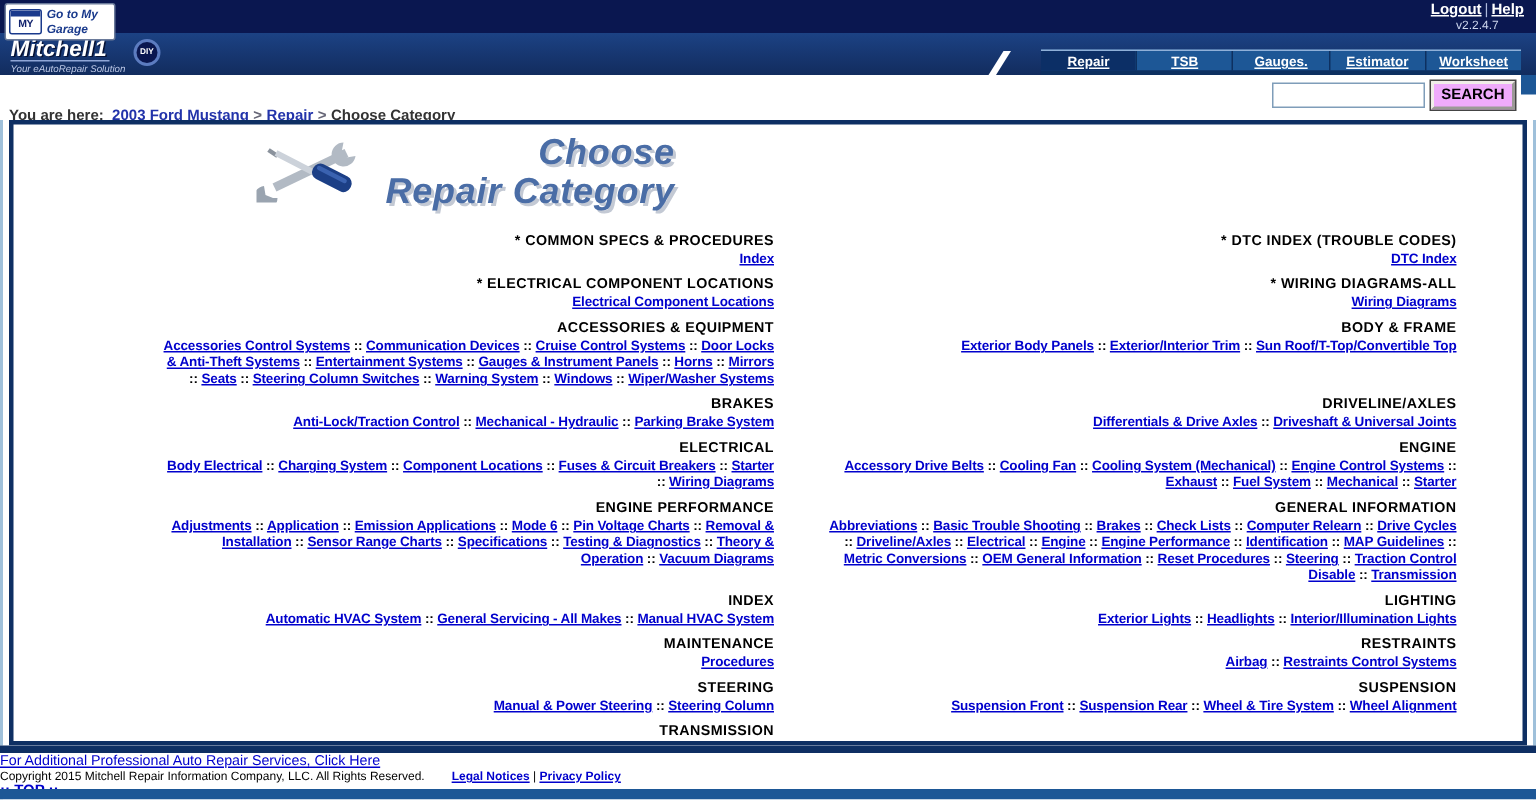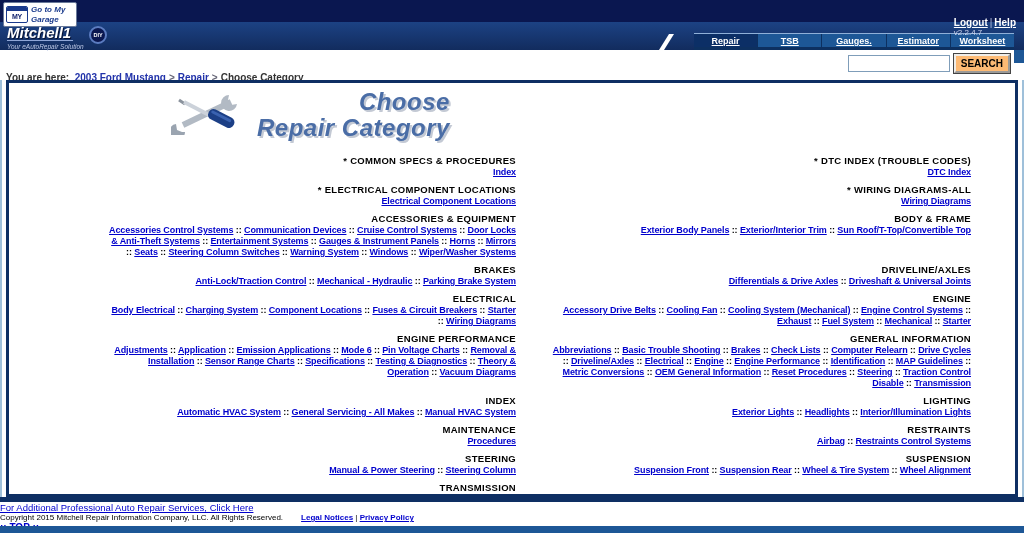--- a/index.html
+++ b/index.html
@@ -12,21 +12,21 @@
   body{font-family:"Liberation Sans",sans-serif;background:#ffffff;position:relative;}
 
   
   .topbar{height:22px;background:var(--c-topbar);position:relative;z-index:3;}
   .mycars-btn{position:absolute;left:3px;top:2px;width:74px;height:25px;background:#fff;
     border:1px solid #6a7a9a;border-radius:2px;display:flex;align-items:center;cursor:pointer;z-index:9;}
   .plate{width:32px;height:17px;margin-left:2px;border:1px solid #1a3a8c;border-radius:2px;overflow:hidden;}
   .plate-top{height:4px;background:#1a3a8c;}
   .plate-txt{font-size:7px;font-weight:bold;color:#13246e;text-align:center;line-height:11px;letter-spacing:-0.3px;}
   .garage-label{font-size:8px;font-weight:bold;font-style:italic;color:#1a3a8c;line-height:1.15;padding:0 2px 0 3px;}
-  .top-right{position:absolute;right:8px;top:17px;text-align:left;}
+  .top-right{position:absolute;right:8px;top:1px;text-align:center;}
   .top-right .links{font-size:10px;font-weight:bold;color:#fff;}
   .top-right a{color:#fff;text-decoration:underline;cursor:pointer;}
   .top-right .pipe{color:#aebadd;padding:0 2px;font-weight:normal;}
   .version{font-size:8px;color:#cdd6ee;margin-top:0px;}
 
   .logobar{height:28px;background:linear-gradient(180deg,var(--c-band1),var(--c-band2));position:relative;z-index:2;}
   .logo{position:absolute;left:7px;top:2px;cursor:pointer;}
   .brand{color:#fff;font-style:italic;font-weight:bold;font-size:15px;line-height:15px;
     text-shadow:1px 1px 0 #061234;border-bottom:1px solid #8fa6d6;display:inline-block;padding-right:2px;}
   .tagline{font-size:6.5px;color:#bcc8e6;font-style:italic;margin-top:1px;}
@@ -44,21 +44,21 @@
   .tabs-under{height:3px;background:#0d3060;}
 
   .crumbrow{height:30px;background:#fff;position:relative;z-index:1;}
   .breadcrumb{padding:22px 0 0 6px;font-size:10px;font-weight:bold;color:#333;}
   .breadcrumb a{color:#2233aa;text-decoration:underline;cursor:pointer;}
   .crumb-sep{color:#667;padding:0 3px;}
   .crumb-current{color:#333;}
   .search-area{position:absolute;right:14px;top:4px;display:flex;align-items:center;gap:4px;}
   .search-input{width:102px;height:17px;border:1px solid #7f9db9;font-size:10px;padding:0 2px;}
   .search-btn{height:19px;font-size:10px;font-weight:bold;font-family:"Liberation Sans",sans-serif;
-    background:#fdba74;border:2px outset #f0ede8;box-shadow:0 0 0 1px #444;padding:0 5px;cursor:pointer;}
+    background:#f0abfc;border:2px outset #f0ede8;box-shadow:0 0 0 1px #444;padding:0 5px;cursor:pointer;}
   .right-nub{position:absolute;right:0;top:0;width:10px;height:13px;background:var(--c-tab);}
   .edge{position:absolute;top:50px;bottom:0;width:2px;background:#9fc0da;z-index:0;}
   .edge-l{left:0;} .edge-r{right:0;}
 
   
   .page{position:absolute;left:6px;right:6px;top:80px;bottom:36px;border:3px solid var(--c-border);
     background:#fff;overflow:hidden;z-index:1;}
   .title-row{display:flex;align-items:flex-start;gap:12px;margin:6px 0 0 162px;height:50px;}
   .title-text{font-size:24px;font-weight:bold;font-style:italic;color:var(--c-title);
     line-height:1.07;text-shadow:2px 2px 0 #c3c9d4;letter-spacing:0.5px;text-align:right;}

